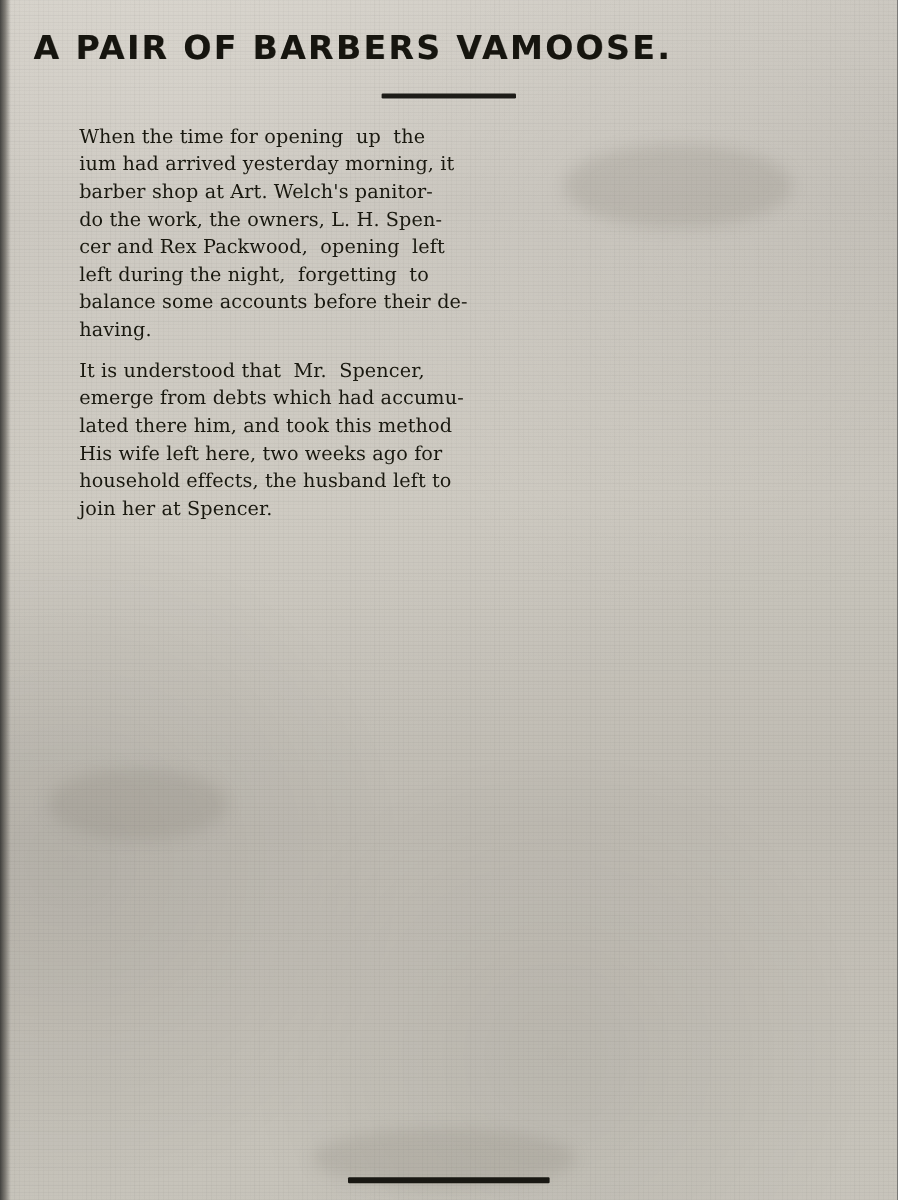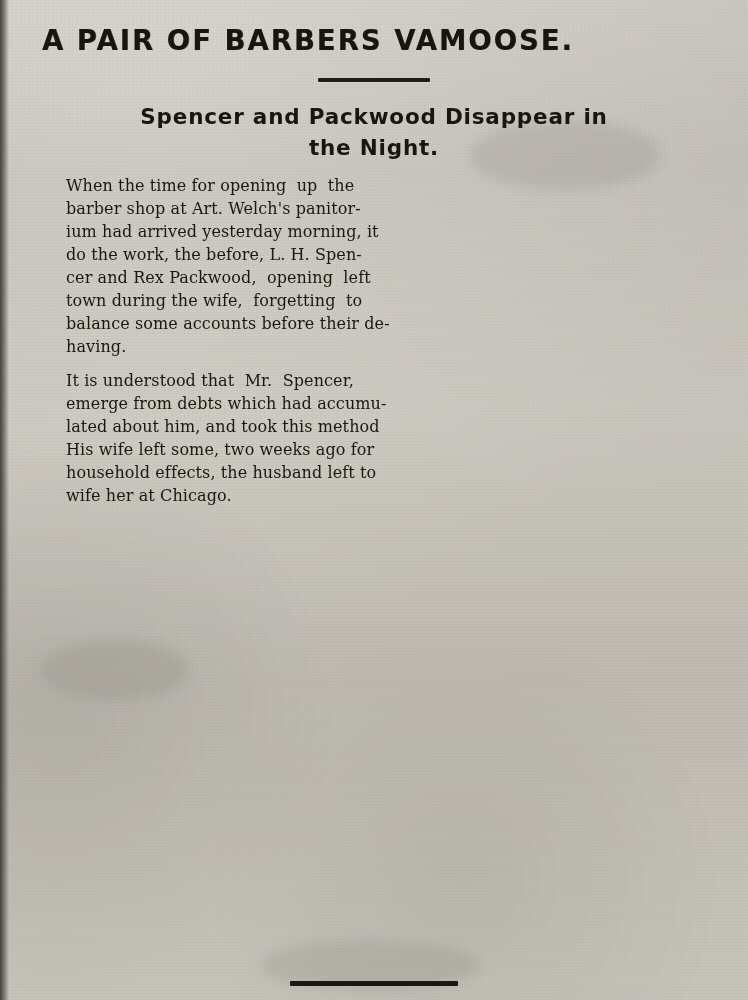--- a/index.html
+++ b/index.html
@@ -56,21 +56,21 @@
     z-index: 3;
     color: #1b1a18;
   }
 
   .headline {
     font-family: "DejaVu Sans", sans-serif;
     font-weight: bold;
     font-size: 27.5px;
     letter-spacing: 2.0px;
     text-align: left;
-    margin: 6px 0 0 20px;
+    margin: 6px 0 0 6px;
     color: #16150f;
     text-shadow: 0.4px 0.3px 0 rgba(40,38,34,0.55);
   }
 
   .rule-short {
     width: 112px;
     height: 4px;
     background: #1d1c18;
     margin: 22px auto 20px auto;
     border-radius: 1px;
@@ -142,44 +142,40 @@
   <div class="smudge" style="left:40px;  top:640px;  width:150px; height:60px;"></div>
   <div class="smudge" style="left:470px; top:120px;  width:190px; height:70px;"></div>
   <div class="smudge" style="left:260px; top:940px;  width:220px; height:50px;"></div>
 
   <div class="inner">
 
     <h1 class="headline">A PAIR OF BARBERS VAMOOSE.</h1>
 
     <div class="rule-short"></div>
 
-    <h2 class="subhead">
-      <span class="l1">Spencer and Packwood Disappear in</span>
-      <span class="l2">the Night.</span>
-    </h2>
 
     <div class="body-text">
 
       <p class="para">
         <span class="ln">When the time for opening  up  the</span>
+        <span class="ln">ium had arrived yesterday morning, it</span>
         <span class="ln">barber shop at Art. Welch's panitor-</span>
-        <span class="ln">ium had arrived yesterday morning, it</span>
-        <span class="ln">do the work, the before, L. H. Spen-</span>
+        <span class="ln">do the work, the owners, L. H. Spen-</span>
         <span class="ln">cer and Rex Packwood,  opening  left</span>
-        <span class="ln">town during the wife,  forgetting  to</span>
+        <span class="ln">left during the night,  forgetting  to</span>
         <span class="ln">balance some accounts before their de-</span>
         <span class="ln">having.</span>
       </p>
 
       <p class="para">
         <span class="ln">It is understood that  Mr.  Spencer,</span>
         <span class="ln">emerge from debts which had accumu-</span>
-        <span class="ln">lated about him, and took this method</span>
-        <span class="ln">His wife left some, two weeks ago for</span>
+        <span class="ln">lated there him, and took this method</span>
+        <span class="ln">His wife left here, two weeks ago for</span>
         <span class="ln">household effects, the husband left to</span>
-        <span class="ln">wife her at Chicago.</span>
+        <span class="ln">join her at Spencer.</span>
       </p>
 
     </div>
   </div>
 
   <div class="rule-bottom"></div>
 </div>
 
 </body></html>

